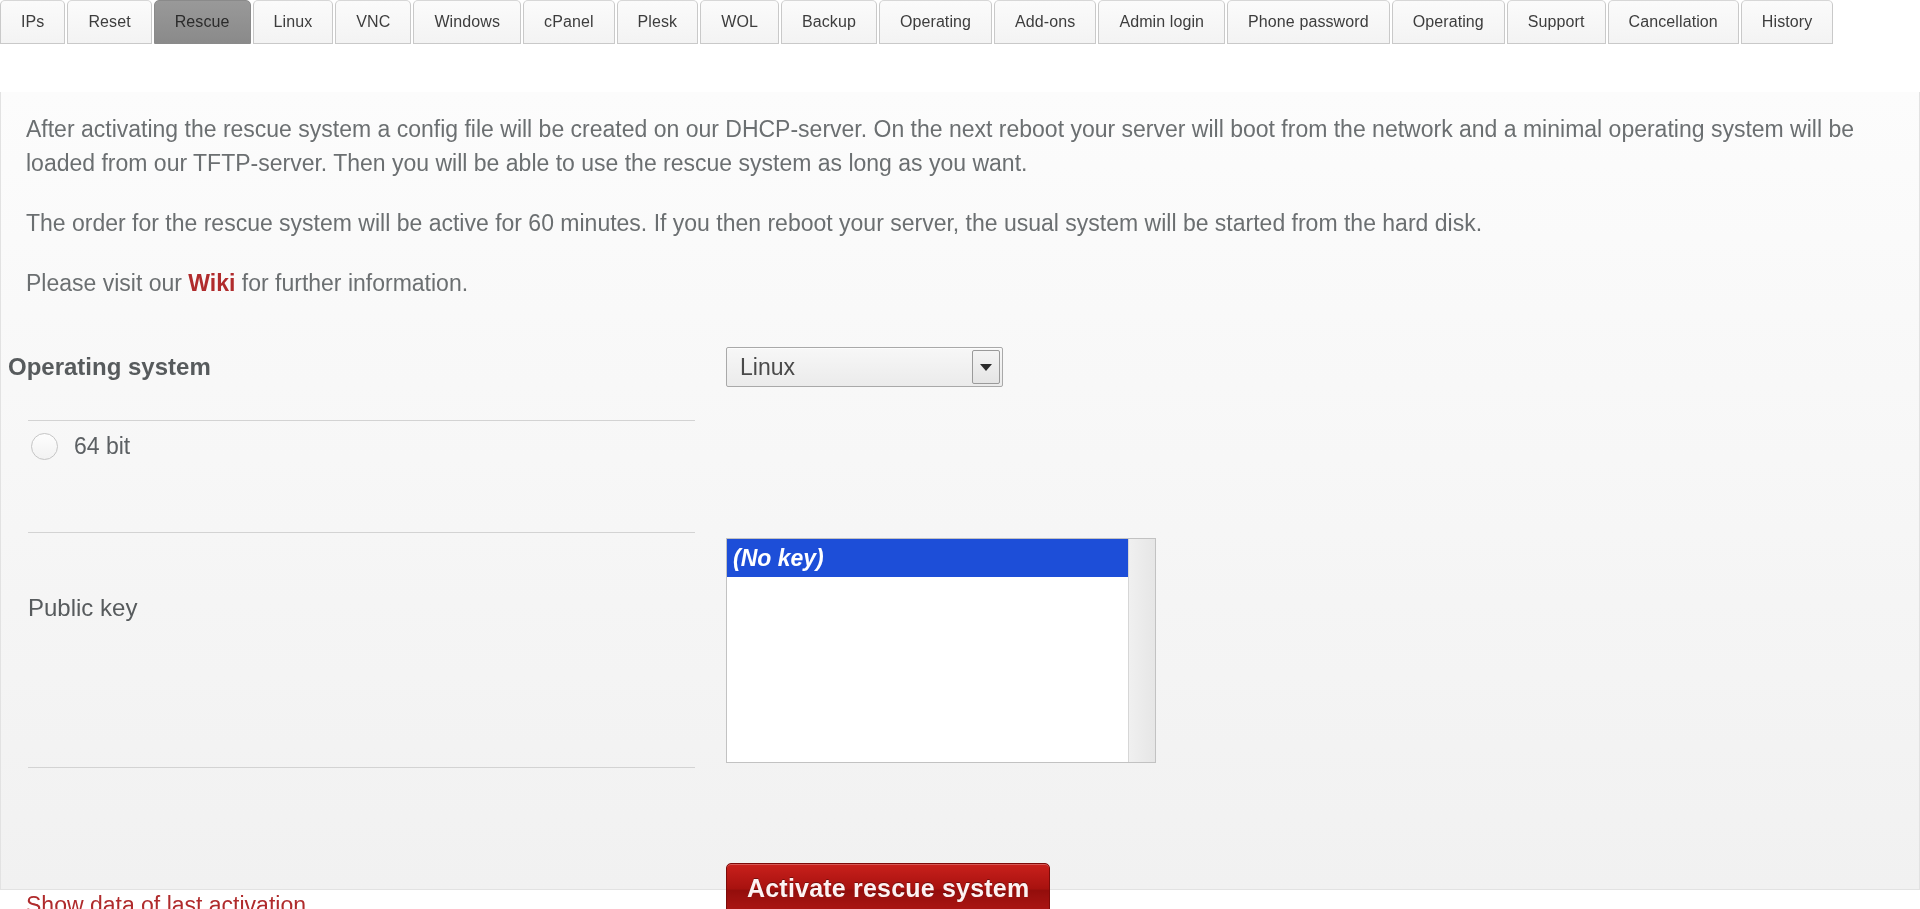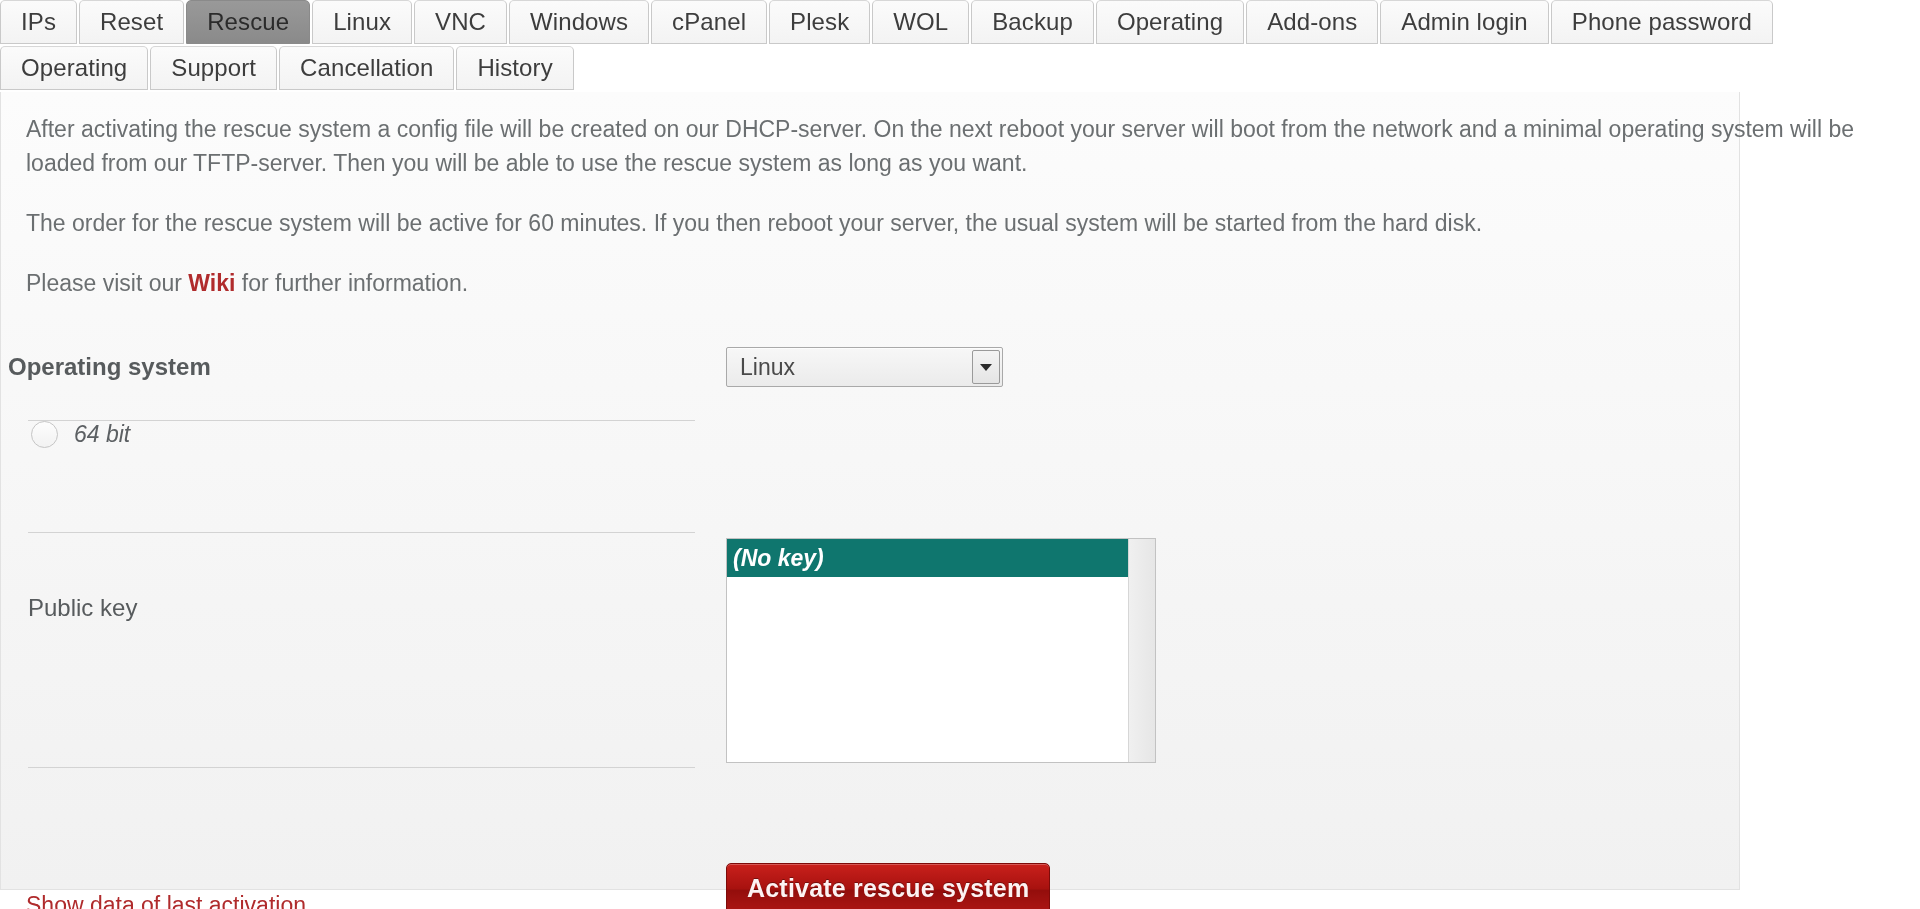--- a/index.html
+++ b/index.html
@@ -33,21 +33,21 @@
     background: #ffffff;
   }
   .tab {
     box-sizing: border-box;
     height: 44px;
     margin: 0 2px 2px 0;
     padding: 0 20px;
     display: flex;
     align-items: center;
     justify-content: center;
-    font-size: 24px;
+    font-size: 16px;
     color: #3d3d3d;
     background: linear-gradient(to bottom, #fbfbfb 0%, #f3f3f3 100%);
     border: 1px solid #c9c9c9;
     border-top: 1px solid #d7d7d7;
     border-radius: 5px 5px 0 0;
     white-space: nowrap;
     cursor: pointer;
     letter-spacing: 0.1px;
   }
   .tab.active {
@@ -55,21 +55,21 @@
     background: linear-gradient(to bottom, #999999 0%, #8a8a8a 100%);
     color: #2b2b2b;
     border-color: #8a8a8a;
   }
 
   
   .panel {
     position: absolute;
     left: 0;
     top: 92px;
-    width: 1740px;
+    width: 1920px;
     height: 798px;
     box-sizing: border-box;
     background: linear-gradient(to bottom, #fcfcfc 0%, #f6f6f6 55%, #f1f1f1 100%);
     border: 1px solid #e2e2e2;
     border-top: none;
   }
 
   .intro {
     position: absolute;
     left: 25px;
@@ -170,23 +170,22 @@
   .caret {
     width: 0; height: 0;
     border-left: 6px solid transparent;
     border-right: 6px solid transparent;
     border-top: 7px solid #2b2b2b;
   }
 
   
   .radio-line {
     display: flex;
-    align-items: flex-start;
+    align-items: center;
     height: 50px;
-    font-style: italic;
   }
   .radio {
     width: 27px;
     height: 27px;
     border-radius: 50%;
     border: 1px solid #c5c5c5;
     background: linear-gradient(to bottom, #fdfdfd 0%, #f2f2f2 100%);
     box-sizing: border-box;
     cursor: pointer;
     flex: none;
@@ -218,21 +217,21 @@
     height: 38px;
     display: flex;
     align-items: center;
     padding-left: 6px;
     font-size: 23px;
     color: #3c3c3c;
     white-space: nowrap;
     cursor: pointer;
   }
   .lopt.selected {
-    background: #0f766e;
+    background: #1d4ed8;
     color: #ffffff;
     font-style: italic;
     font-weight: 700;
   }
   .redact {
     display: inline-block;
     width: 258px;
     height: 34px;
     background: #000000;
     border-radius: 17px;

